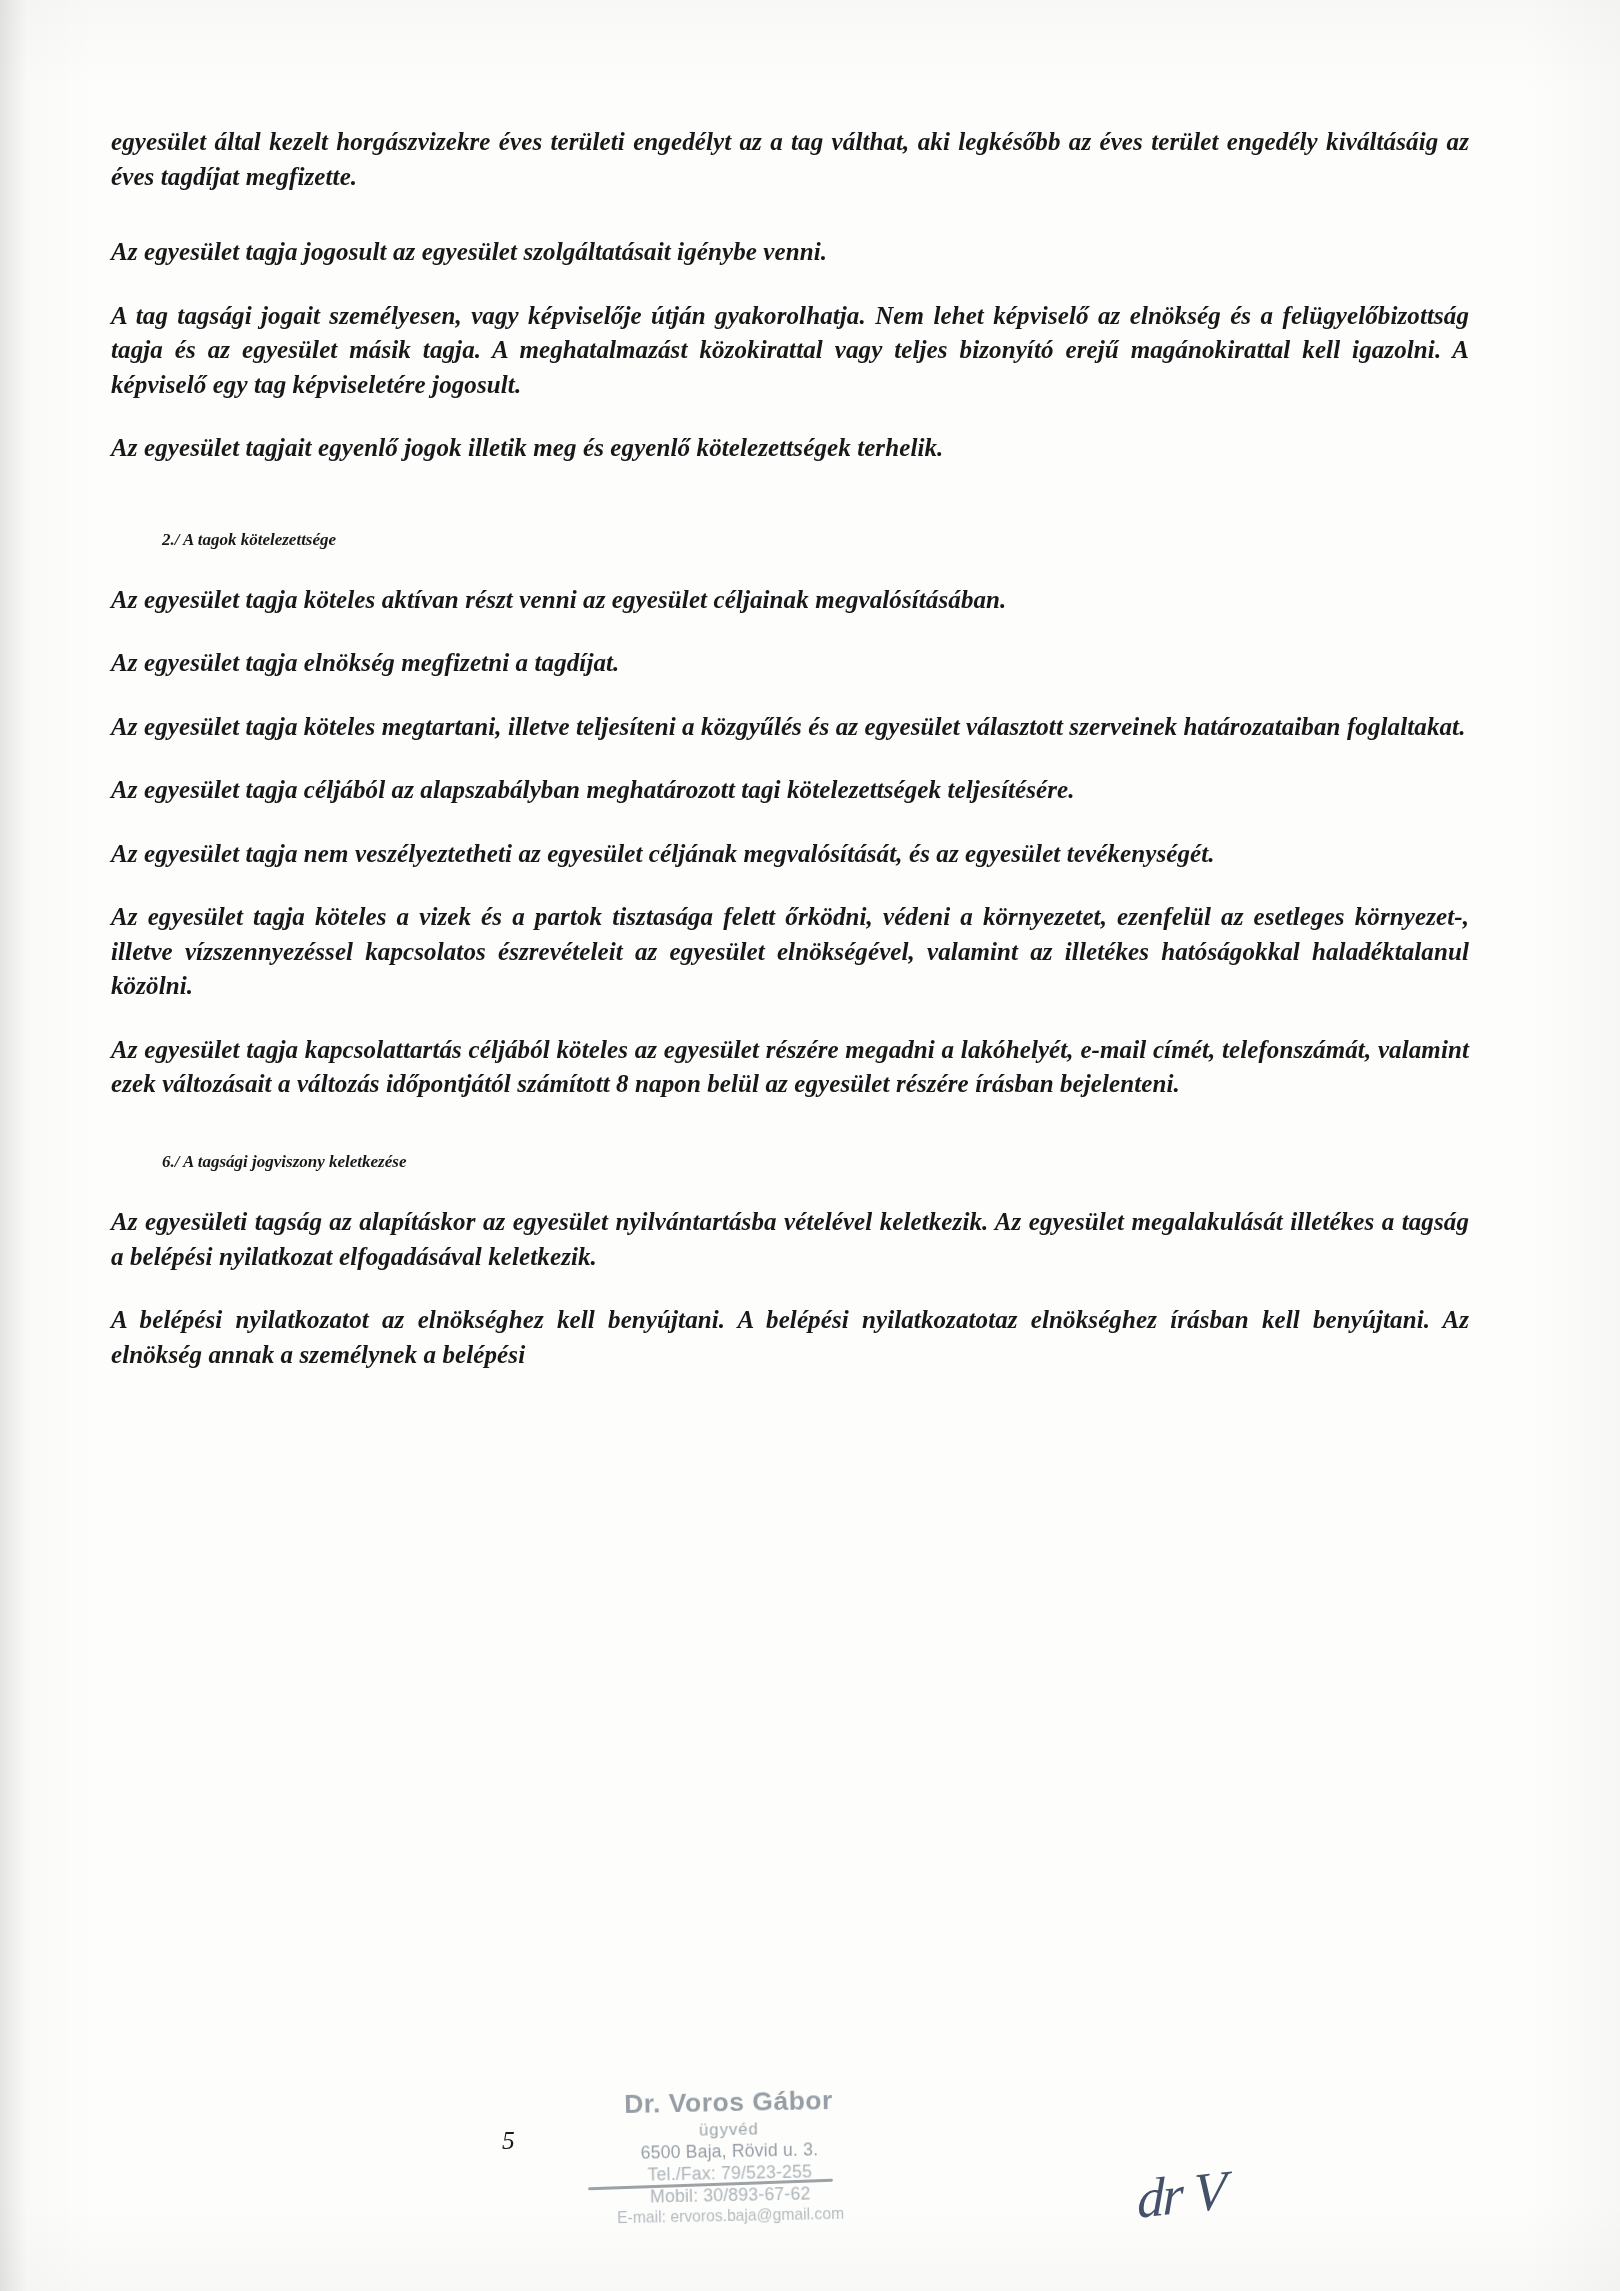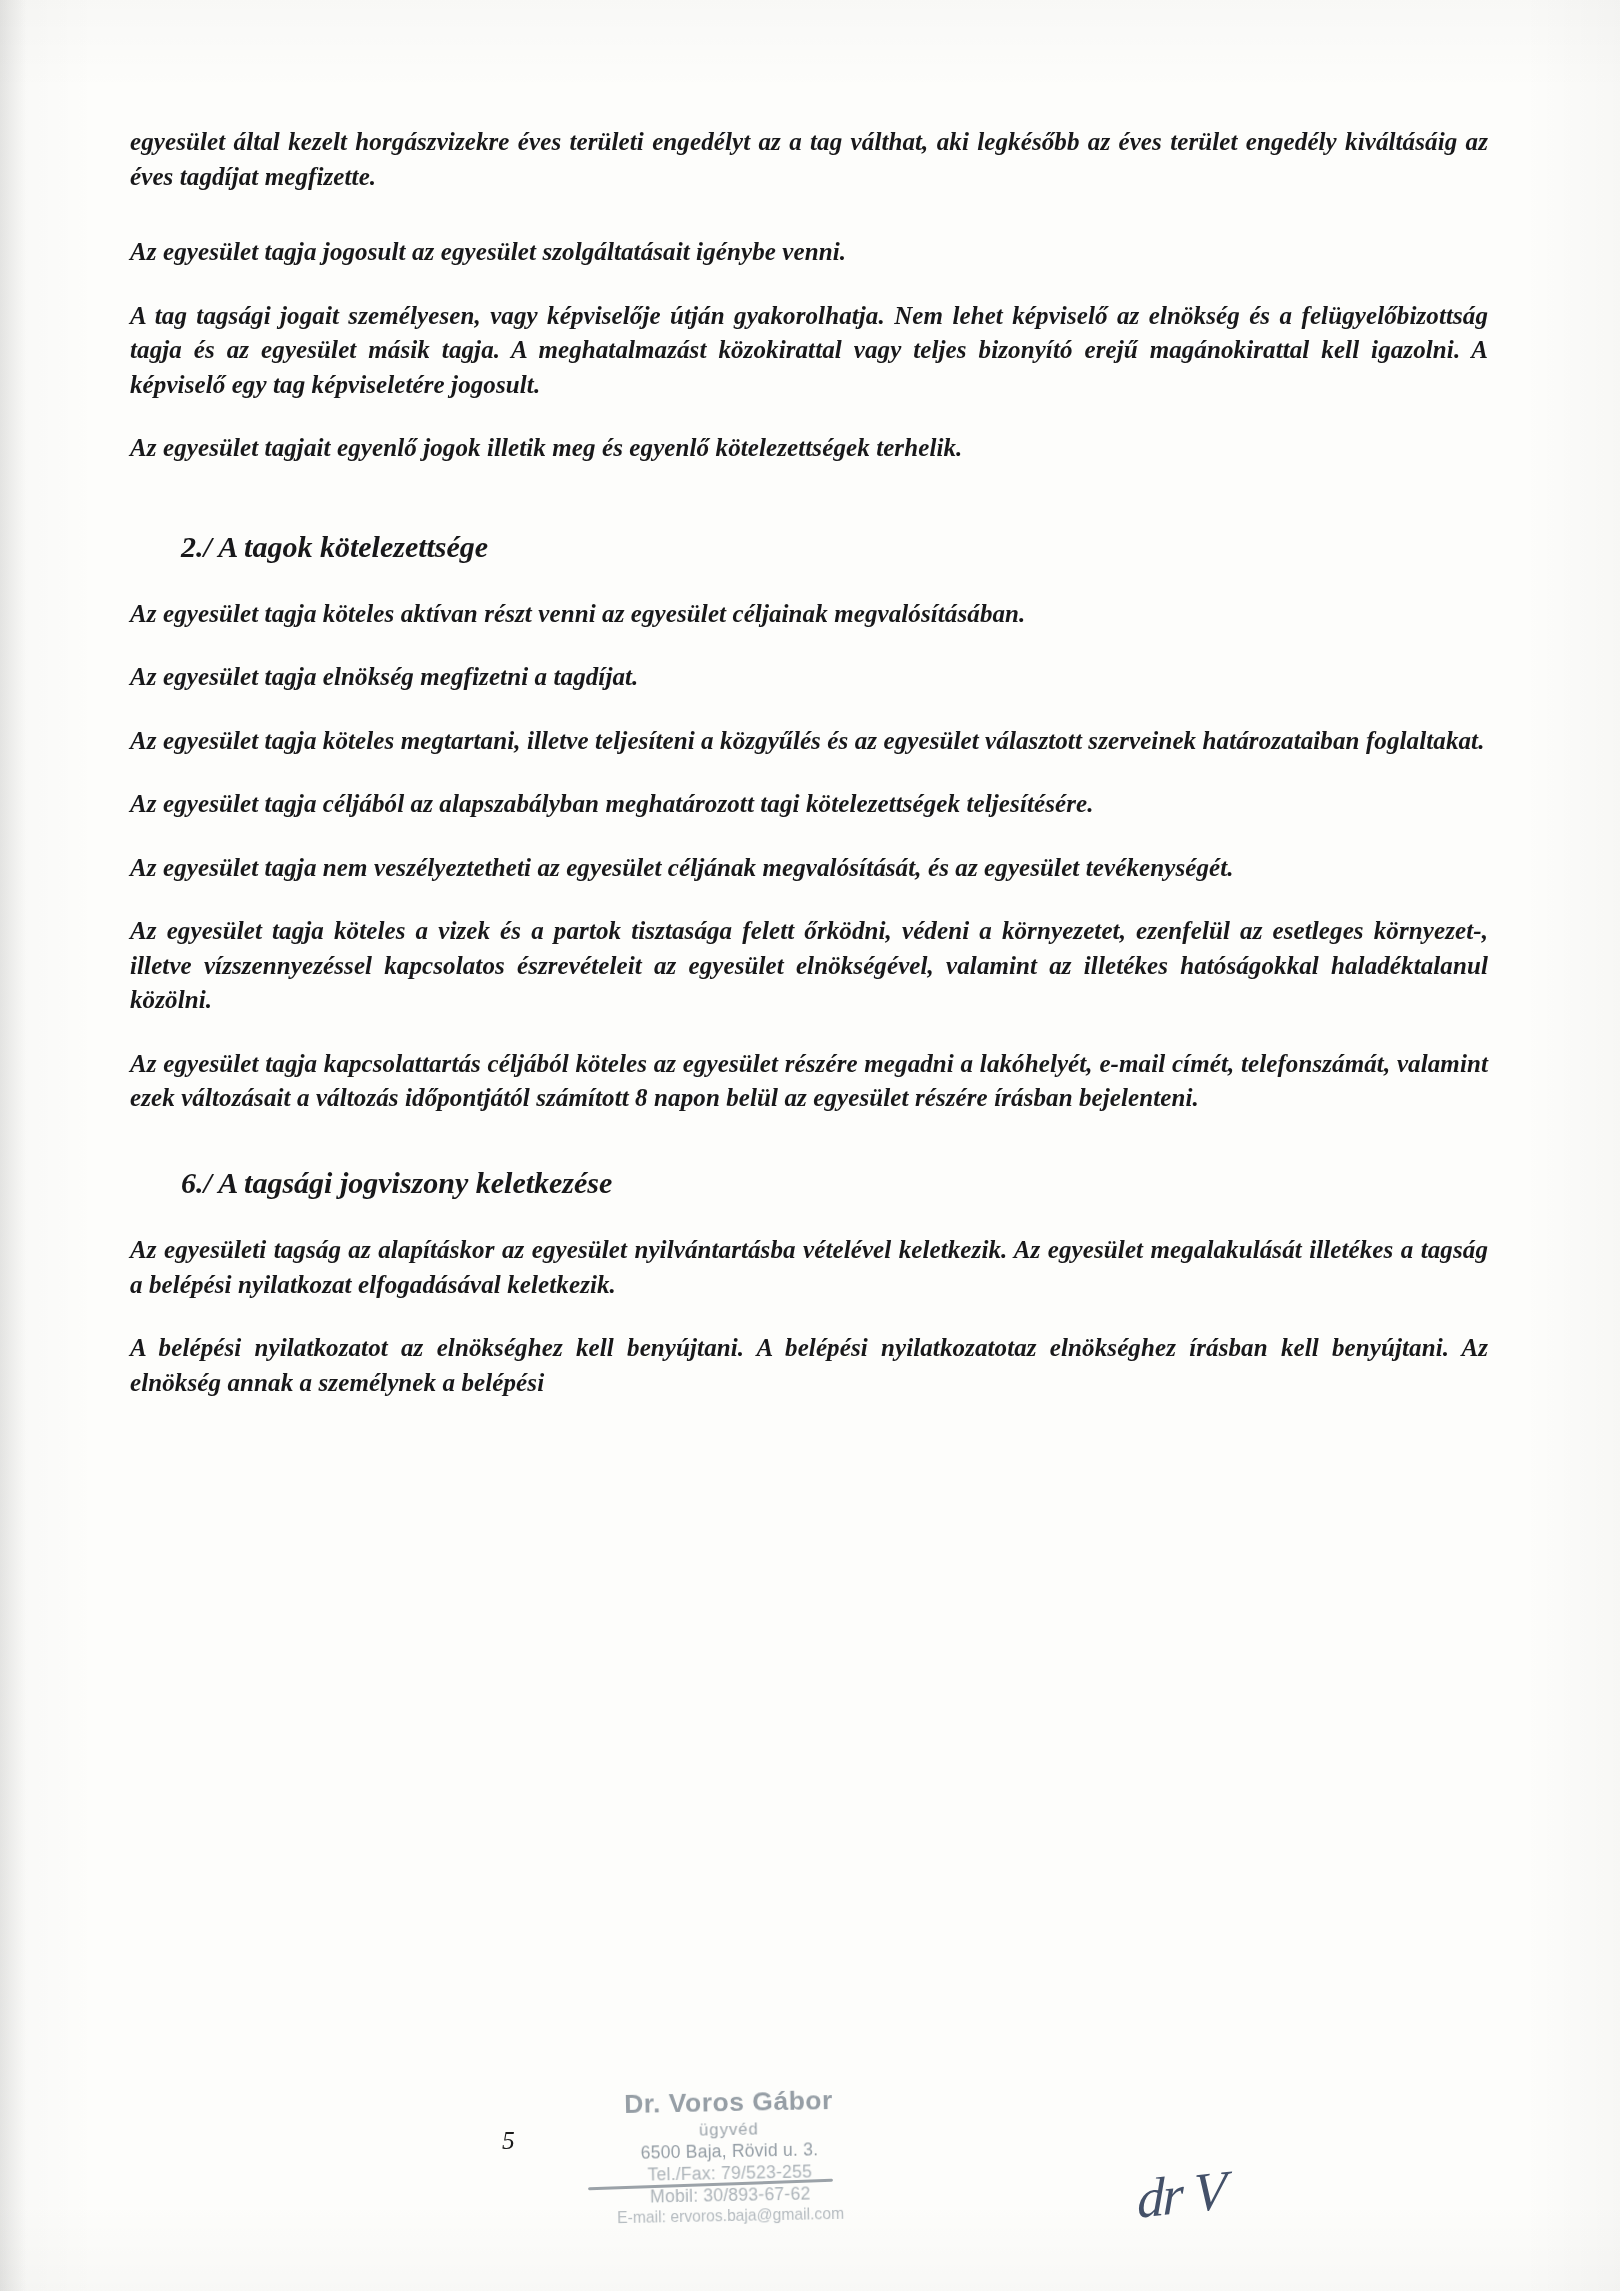--- a/index.html
+++ b/index.html
@@ -21,39 +21,39 @@
     content: "";
     position: absolute;
     inset: 0;
     background:
       linear-gradient(90deg, rgba(0,0,0,0.02) 0%, rgba(0,0,0,0) 6%, rgba(0,0,0,0) 94%, rgba(0,0,0,0.025) 100%),
       linear-gradient(180deg, rgba(0,0,0,0.02) 0%, rgba(0,0,0,0) 4%, rgba(0,0,0,0) 96%, rgba(0,0,0,0.02) 100%);
     pointer-events: none;
   }
   .content {
     position: absolute;
-    left: 130px;
+    left: 111px;
     top: 125px;
     width: 1358px;
   }
   p.para {
     margin: 0 0 29px 0;
     font-size: 25px;
     line-height: 1.38;
     font-style: italic;
     font-weight: 600;
     color: #18181a;
     text-align: justify;
     letter-spacing: 0.1px;
   }
   p.lead { margin-bottom: 41px; }
   h2.section {
     margin: 0 0 33px 0;
     padding-left: 51px;
-    font-size: 30px;
+    font-size: 17px;
     font-weight: 600;
     font-style: italic;
     color: #18181a;
   }
   .spacer-lg { height: 35px; }
   .spacer-md { height: 21.6px; }
 
   .footer {
     position: absolute;
     left: 0;

